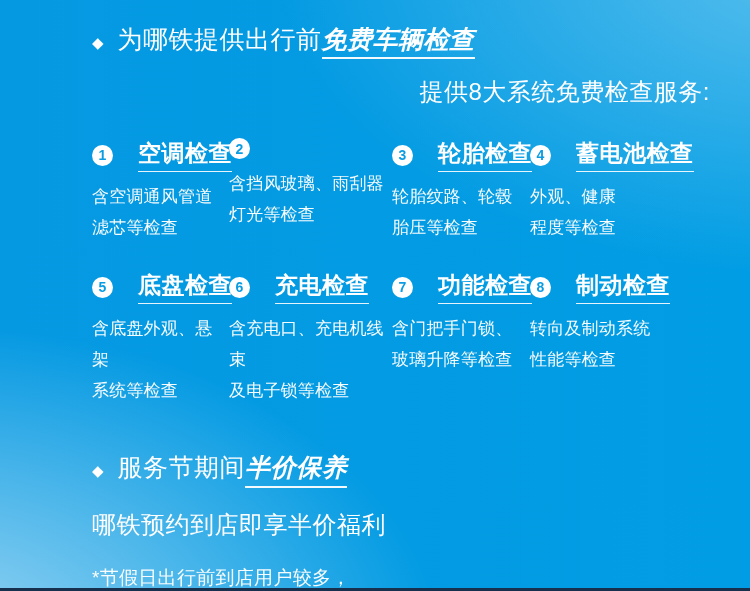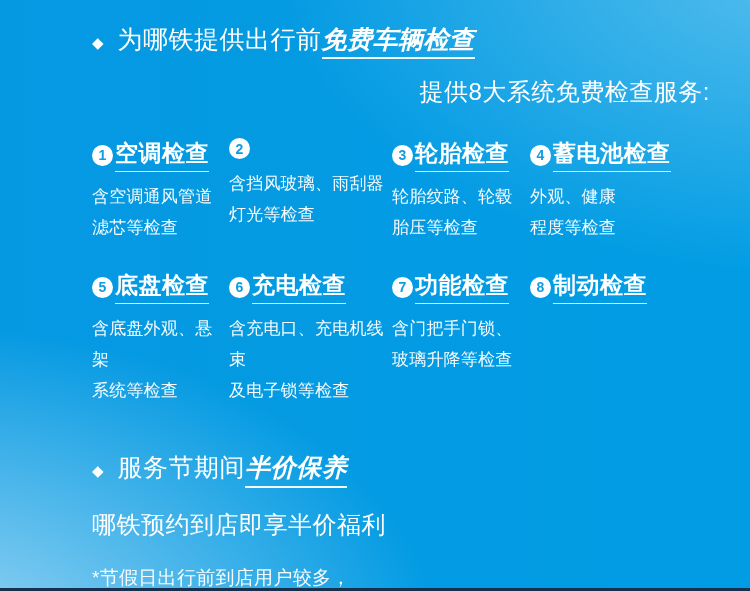--- a/index.html
+++ b/index.html
@@ -67,20 +67,21 @@
     justify-content: center;
     margin-right: 2px;
   }
   .item-title {
     display: inline-block;
     font-size: 23px;
     font-weight: 700;
     letter-spacing: 0.5px;
     border-bottom: 1.5px solid rgba(255,255,255,0.9);
     padding-bottom: 2px;
+    margin-left: 23px;
   }
   .item-desc {
     margin-top: 9px;
     font-size: 17px;
     line-height: 31px;
     white-space: pre-line;
     letter-spacing: 0.2px;
     color: rgba(255,255,255,0.97);
   }
 
@@ -181,20 +182,22 @@
         </div>
         <div class="item-desc">含门把手门锁、
 玻璃升降等检查</div>
       </div>
 
       <div class="item">
         <div class="item-head">
           <span class="num-circle">8</span>
           <span class="item-title">制动检查</span>
         </div>
+        <div class="item-desc">转向及制动系统
+性能等检查</div>
       </div>
 
     </div>
 
     <div class="promo">
       <div class="bullet-line">
         <span class="diamond">◆</span>
         <div class="h1">
           <span>服务节期间</span><span class="hl">半价保养</span>
         </div>

